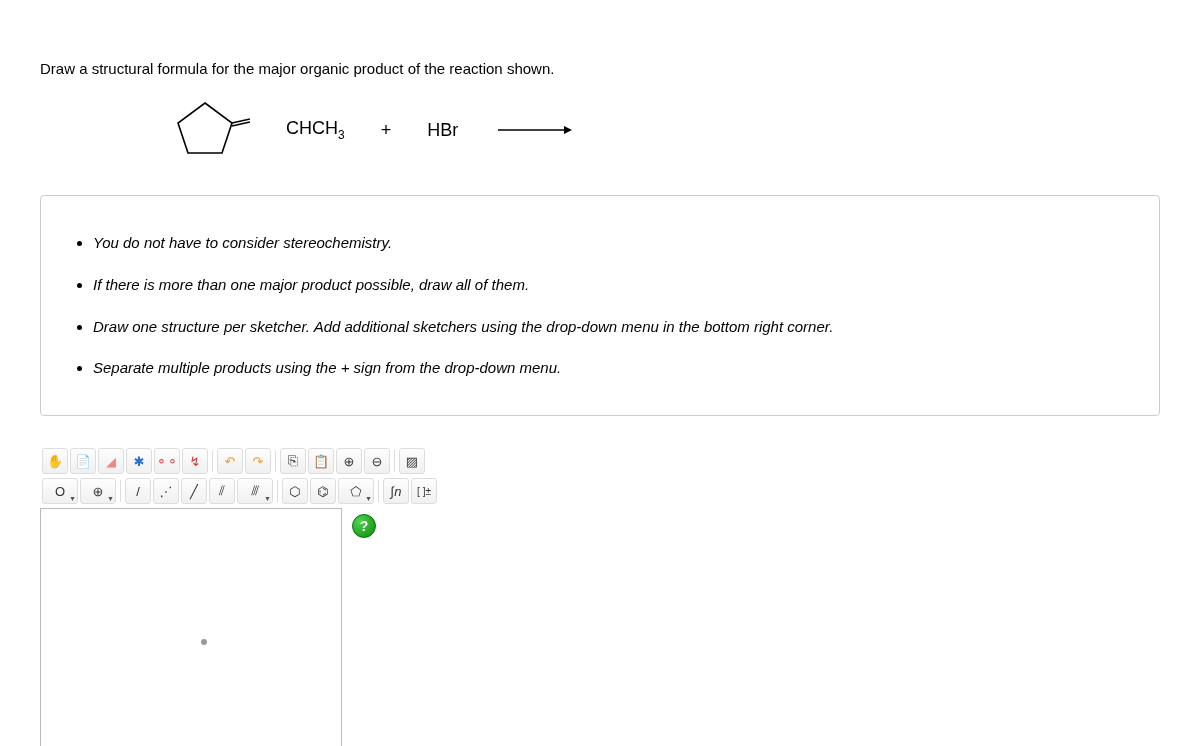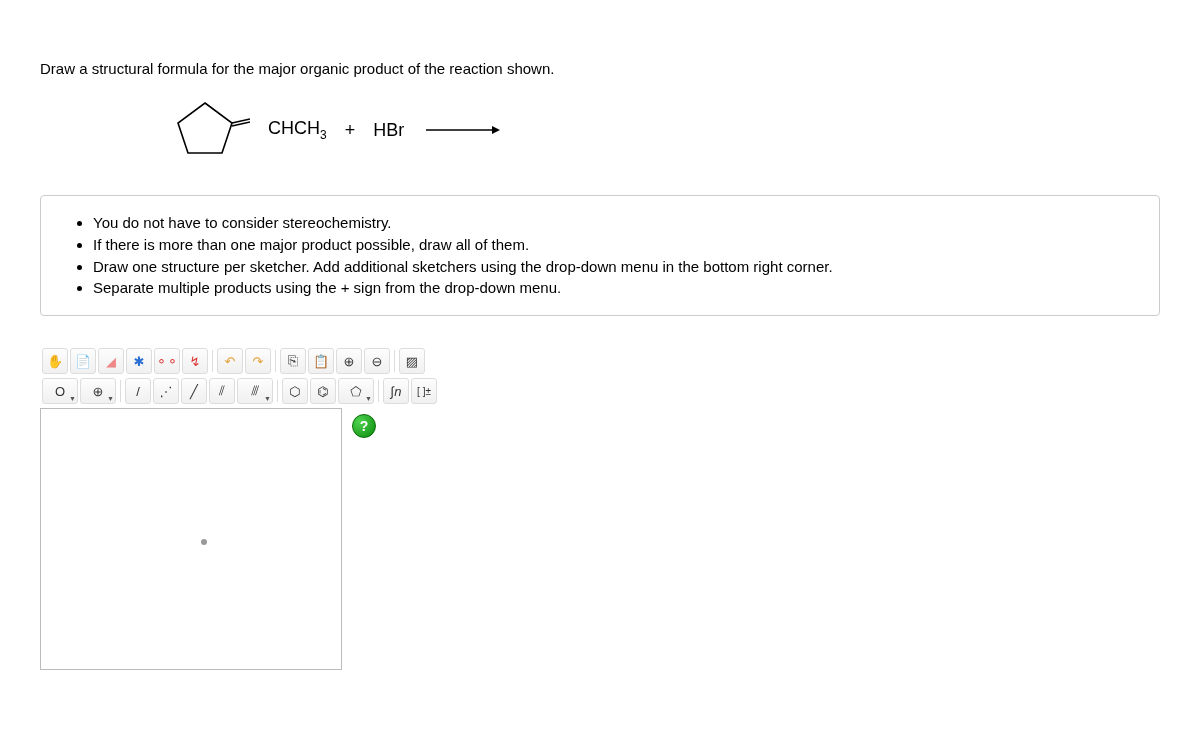--- a/index.html
+++ b/index.html
@@ -10,21 +10,21 @@
     padding: 20px 40px;
     background: #fff;
   }
   .question-text {
     margin-bottom: 18px;
     margin-top: 40px;
   }
   .reaction {
     display: flex;
     align-items: center;
-    gap: 18px;
+    gap: 36px;
     margin: 10px 0 30px 130px;
   }
   .reaction .formula {
     font-family: Arial, sans-serif;
     font-size: 18px;
   }
   .reaction .sub {
     font-size: 12px;
     vertical-align: sub;
   }
@@ -32,22 +32,23 @@
     border: 1px solid #ccc;
     border-radius: 4px;
     padding: 16px 22px 16px 10px;
     margin: 10px 0 30px 0;
   }
   .instructions-box ul {
     margin: 0;
     padding-left: 42px;
   }
   .instructions-box li {
-    margin: 0 0;
+    margin: 20px 0;
     line-height: 1.45;
+    font-style: italic;
   }
   
   .sketcher-wrap {
     width: 540px;
     position: relative;
   }
   .toolbar {
     display: flex;
     flex-wrap: wrap;
     gap: 2px;

